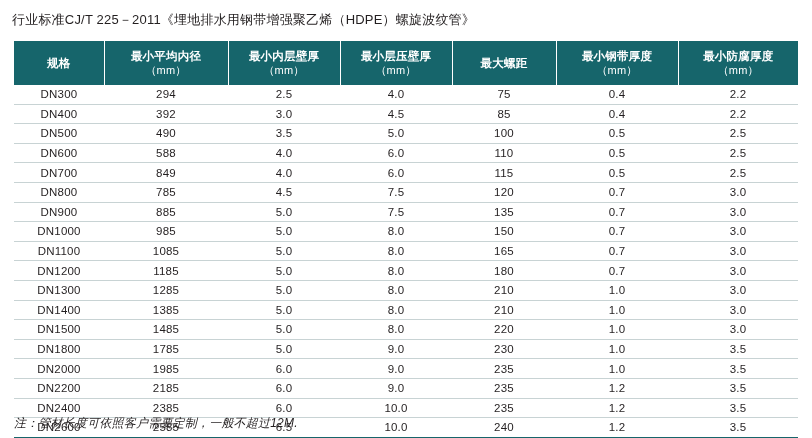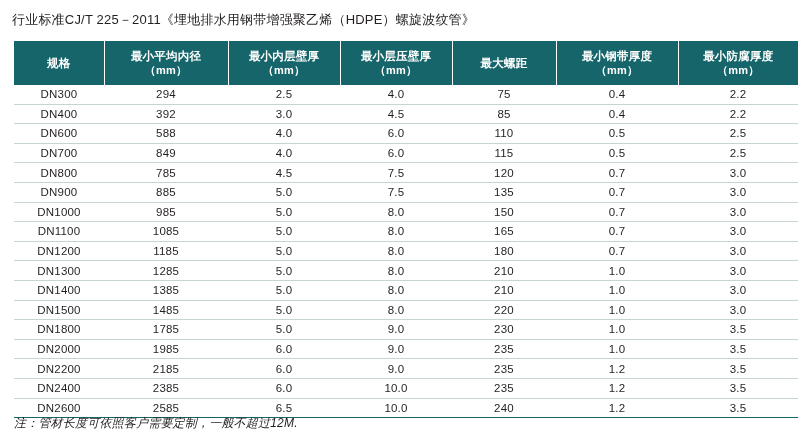--- a/index.html
+++ b/index.html
@@ -60,21 +60,21 @@
     padding: 2px 2px;
     border-right: 1px solid #ffffff;
     line-height: 14px;
     letter-spacing: 0.2px;
   }
   table.spec thead th:last-child {
     border-right: none;
   }
   table.spec thead th .unit {
     display: block;
-    font-weight: bold;
+    font-weight: normal;
     font-size: 11px;
   }
   table.spec tbody td {
     height: 18.6px;
     font-size: 11.5px;
     text-align: center;
     vertical-align: middle;
     border-bottom: 1px solid #c8d3d4;
     padding: 0;
     color: #231f20;
@@ -155,20 +155,29 @@
           <tr>
             <td>DN400</td>
             <td>392</td>
             <td>3.0</td>
             <td>4.5</td>
             <td>85</td>
             <td>0.4</td>
             <td>2.2</td>
           </tr>
           <tr>
+            <td>DN500</td>
+            <td>490</td>
+            <td>3.5</td>
+            <td>5.0</td>
+            <td>100</td>
+            <td>0.5</td>
+            <td>2.5</td>
+          </tr>
+          <tr>
             <td>DN600</td>
             <td>588</td>
             <td>4.0</td>
             <td>6.0</td>
             <td>110</td>
             <td>0.5</td>
             <td>2.5</td>
           </tr>
           <tr>
             <td>DN700</td>

